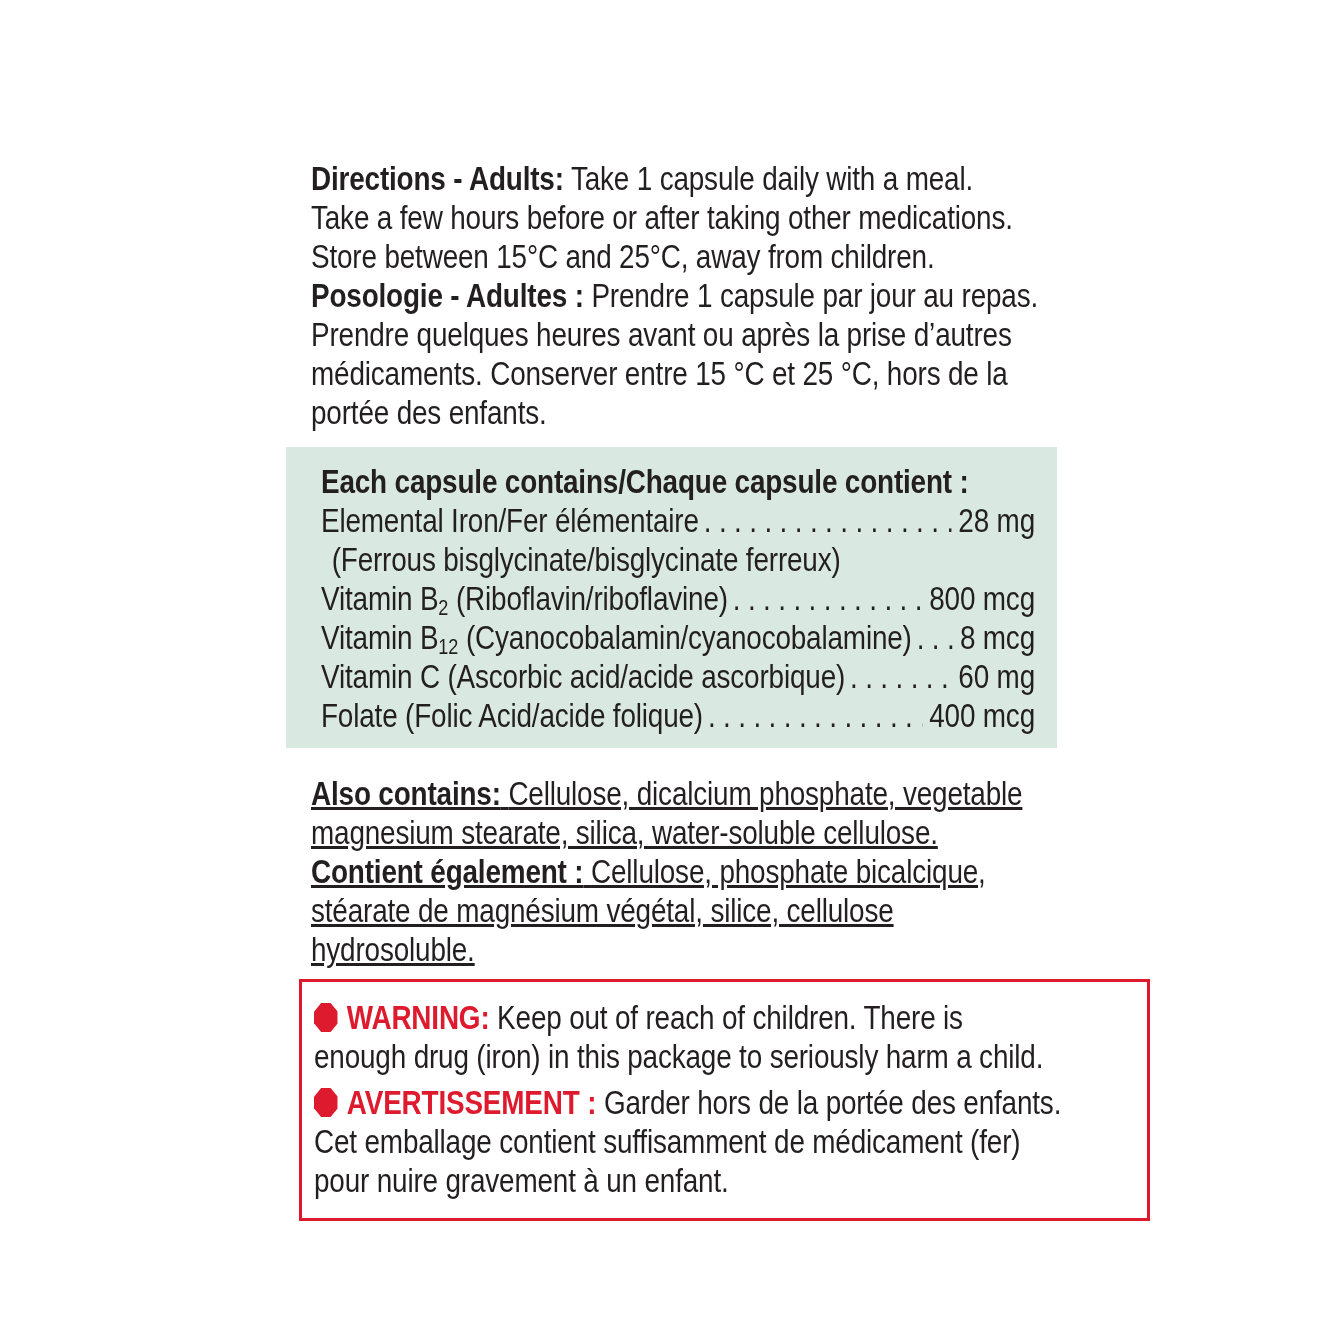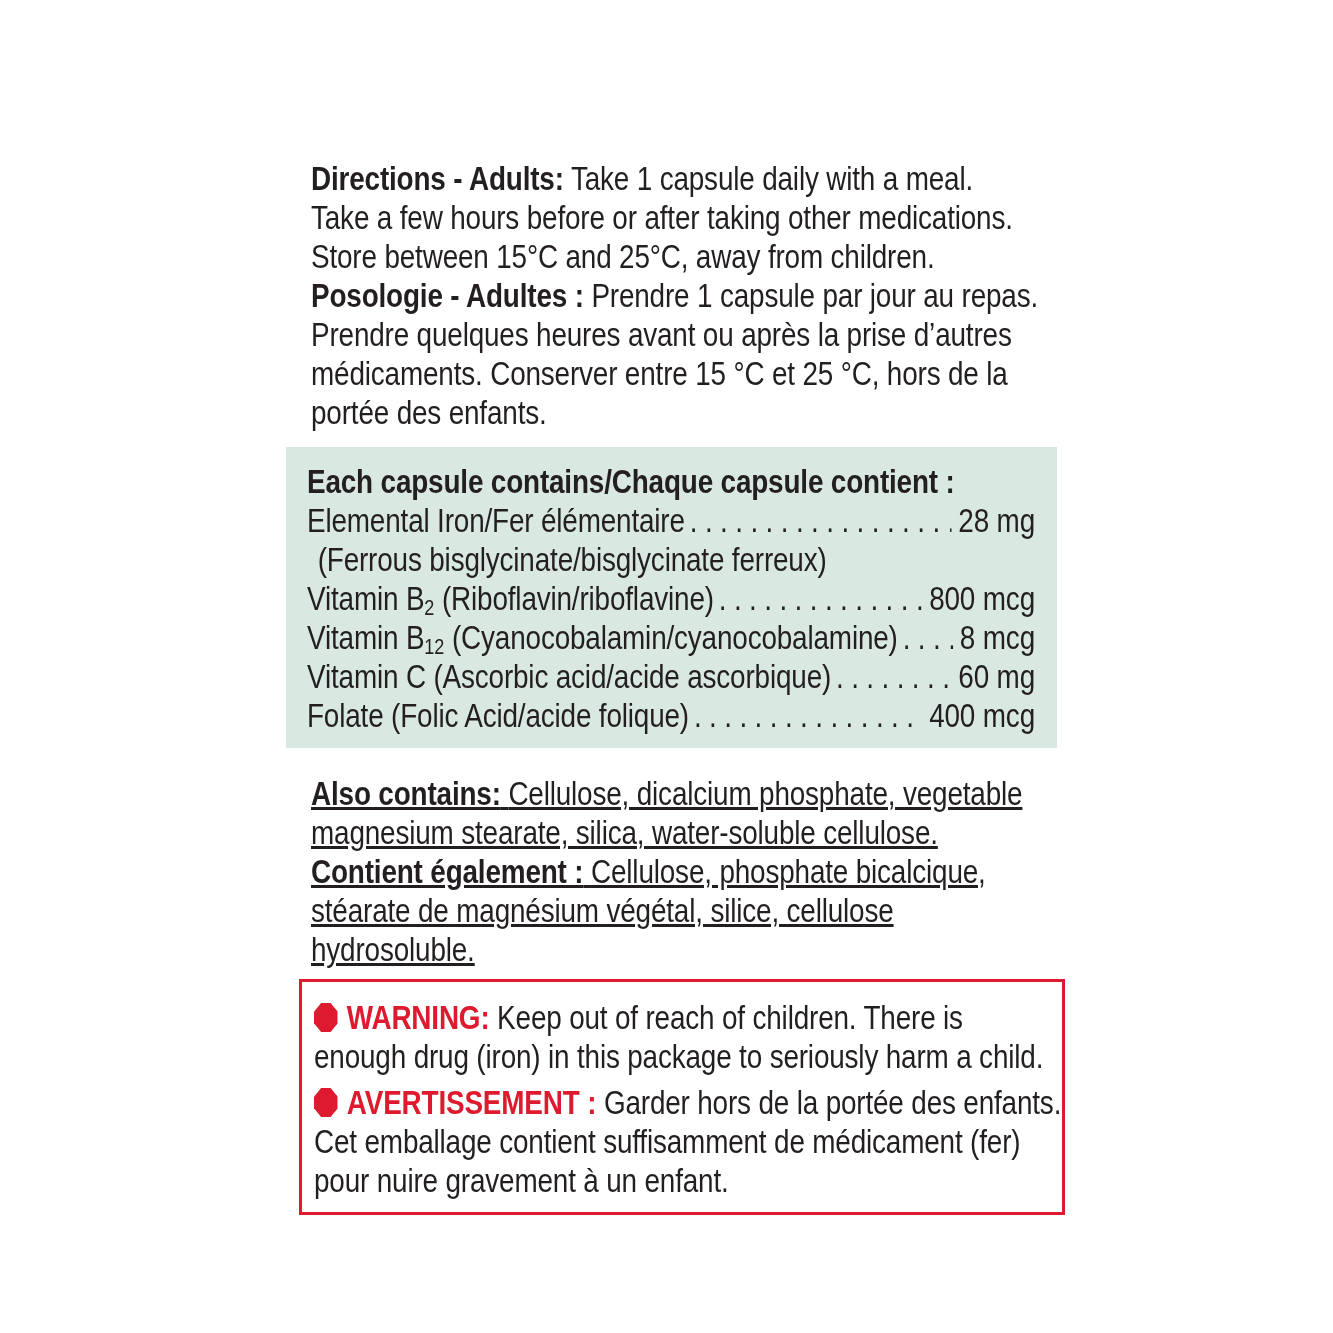--- a/index.html
+++ b/index.html
@@ -24,21 +24,21 @@
     margin:0;height:39px;line-height:39px;
     font-size:34px;letter-spacing:-0.2px;white-space:nowrap;
   }
   .lead{font-weight:bold;}
   .pad{padding-left:25px;}
   
   .greenbox{
     background:var(--green);
     margin-top:15px;
     box-sizing:border-box;
-    padding:15px 22px 13px 21px;
+    padding:15px 22px 13px 35px;
   }
   .ing-row{
     display:flex;
     font-size:34px;height:39px;line-height:39px;
     letter-spacing:-0.2px;white-space:nowrap;
   }
   .ing-label{flex:0 0 auto;}
   .leader{
     flex:1 1 0;min-width:0;overflow:hidden;
     margin:0 8px 0 6px;
@@ -46,23 +46,23 @@
   .ing-value{flex:0 0 auto;text-align:right;}
   .indent .ing-label{padding-left:13px;}
   sub.vitsub{
     font-size:22px;line-height:0;letter-spacing:0;
     position:relative;bottom:-0.22em;vertical-align:baseline;
   }
   .alsoblock{margin-top:26px;text-decoration:underline;}
   
   .warnbox{
     box-sizing:border-box;
-    width:766px;margin-left:13px;margin-top:10px;
+    width:851px;margin-left:13px;margin-top:10px;
     border:3px solid var(--red);
-    padding:16px 14px 12px 12px;
+    padding:16px 14px 18px 12px;
     background:var(--bg);
   }
   .warn-fr{margin-top:7px;}
   .red-lead{color:var(--red);font-weight:bold;}
   .octagon{
     display:inline-block;width:29px;height:29px;
     background:var(--red);
     clip-path:polygon(30% 0%,70% 0%,100% 30%,100% 70%,70% 100%,30% 100%,0% 70%,0% 30%);
     vertical-align:-3px;margin-right:11px;
   }

